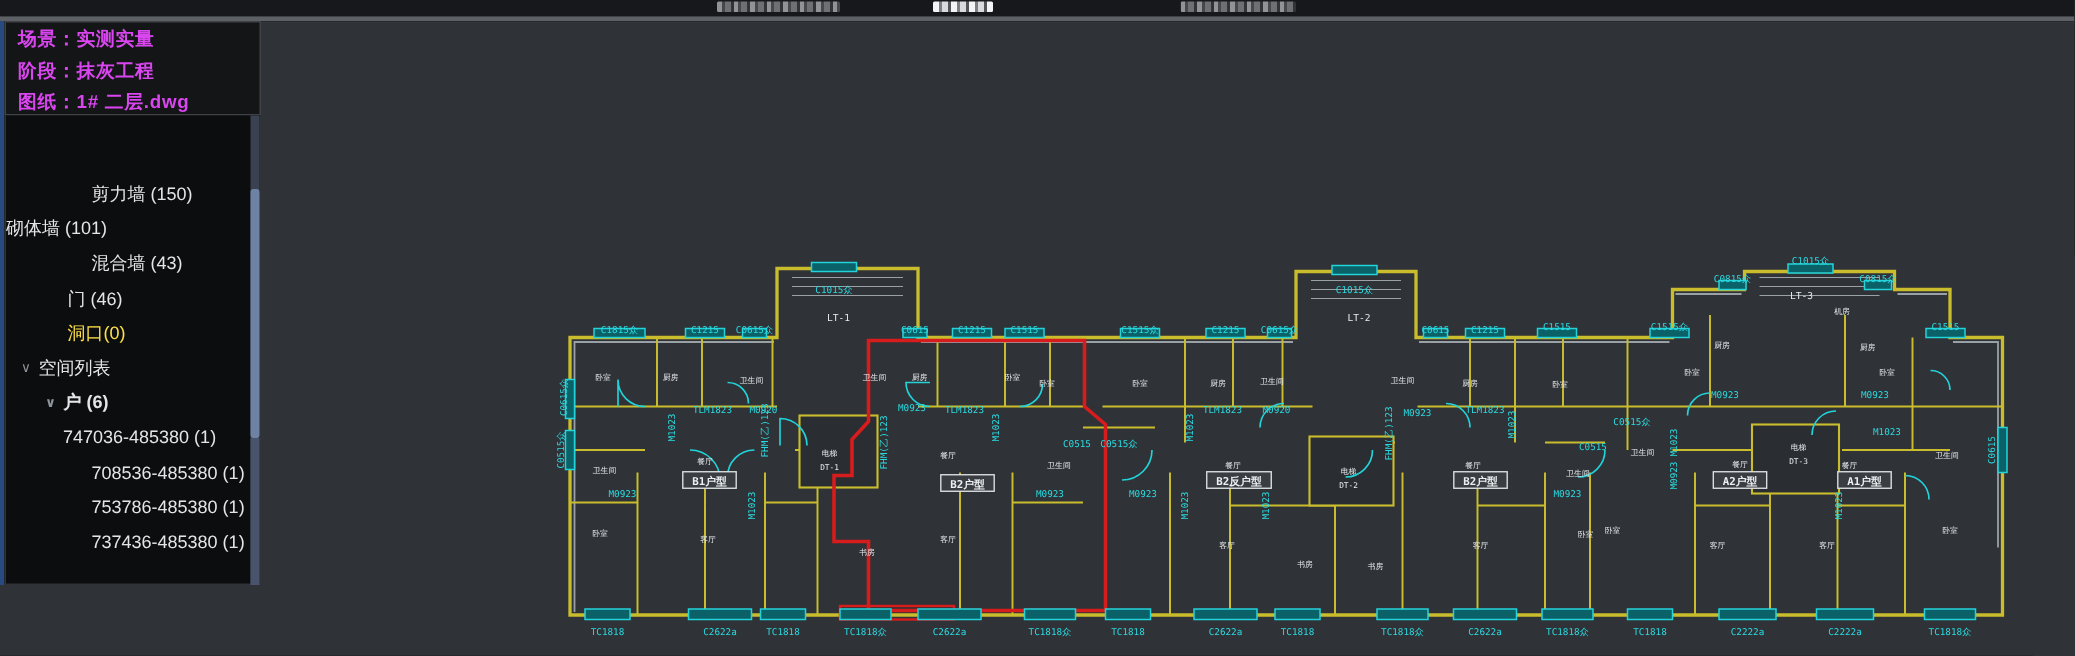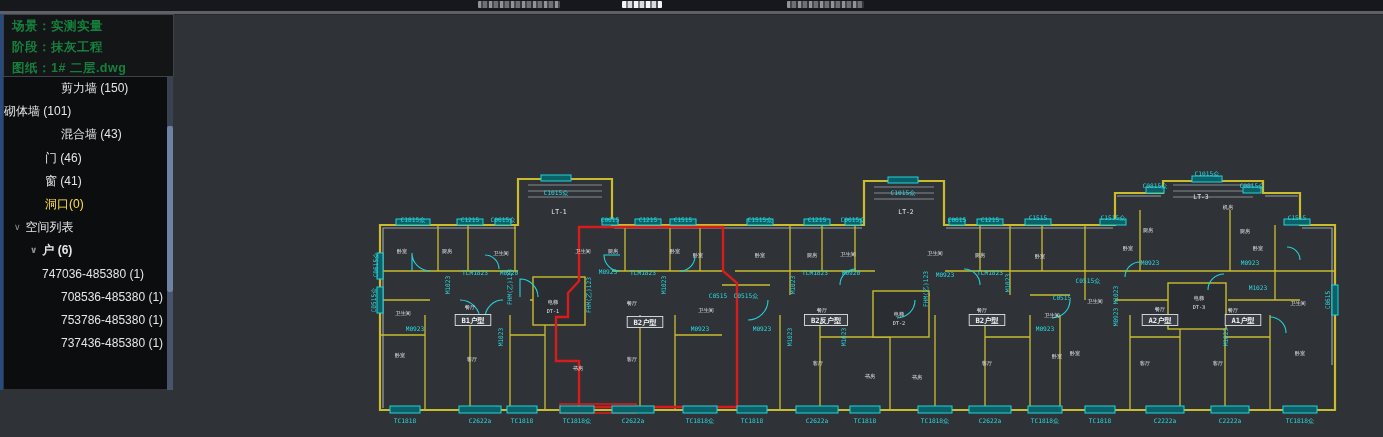--- a/index.html
+++ b/index.html
@@ -10,21 +10,21 @@
   .topbar .frag{position:absolute;top:1px;height:7px;border-radius:1px;
     background:repeating-linear-gradient(90deg,#b9bcc0 0 3px,#55585c 3px 5px,#8a8d91 5px 9px,#3a3c40 9px 11px);
     opacity:.75;}
   .topbar .frag.bright{opacity:1;
     background:repeating-linear-gradient(90deg,#f2f4f6 0 4px,#7b7e83 4px 6px,#d8dadd 6px 10px,#505357 10px 12px);}
   .divider{position:absolute;left:0;top:11px;width:1383px;height:3px;background:#5d6165;border-bottom:1px solid #26282b;}
   
   .panel{position:absolute;left:0;top:14px;width:174px;height:376px;background:#0c0d0f;
          border-left:3px solid #274a80;box-sizing:border-box;}
   .panel-header{position:absolute;left:0;top:0;width:171px;height:63px;background:#141517;
-                border:1px solid #3f4246;box-sizing:border-box;color:#15803d;}
+                border:1px solid #3f4246;box-sizing:border-box;color:#d946ef;}
   .ph-line{position:absolute;left:8px;font-size:12.5px;font-weight:bold;white-space:nowrap;letter-spacing:.5px;}
   .tree{position:absolute;left:0;top:63px;width:171px;height:313px;background:#0c0d0f;
         border:1px solid #303338;border-top:none;box-sizing:border-box;overflow:hidden;}
   .trow{position:relative;height:23.2px;line-height:23.2px;font-size:12px;color:#e3e5e7;white-space:nowrap;}
   .trow .chev{color:#8d949b;font-size:9px;margin-right:5px;position:relative;top:-1px;}
   .trow.sel{color:#e08a2d;}
   .trow .hl{background:#2566d2;color:#fff;}
   .sbar{position:absolute;right:1px;top:63px;width:6px;height:313px;background:#3a4150;}
   .sthumb{position:absolute;right:1px;width:6px;background:#6e82a4;border-radius:2px;}
   .sbar2{position:absolute;right:1px;width:6px;background:#49536b;}
@@ -270,25 +270,24 @@
       </g>
   </svg>
 
   <div class="panel">
     <div class="panel-header" id="panel-header">
         <div class="ph-line" style="top: 3px;"><span>场景：</span><span>实测实量</span></div>
         <div class="ph-line" style="top: 24px;"><span>阶段：</span><span>抹灰工程</span></div>
         <div class="ph-line" style="top: 45px;"><span>图纸：</span><span>1# 二层.dwg</span></div>
       </div>
     <div class="tree" id="tree">
-        <div class="trow" style="padding-left: 57px;"><span>剪力墙 (150)</span></div>
+        <div class="trow" style="padding-left: 57px; margin-top: 41px;"><span>剪力墙 (150)</span></div>
         <div class="trow" style=""><span>砌体墙 (101)</span></div>
         <div class="trow" style="padding-left: 57px;"><span>混合墙 (43)</span></div>
         <div class="trow" style="padding-left: 41px;"><span>门 (46)</span></div>
-        <div class="trow" style="padding-left: 41px;"><span>窗 (41)</span></div>
         <div class="trow" style="padding-left: 41px;"><span style="color: #fde047;">洞口(0)</span></div>
         <div class="trow" style="padding-left: 10px;"><span class="chev">∨</span><span>空间列表</span></div>
         <div class="trow" style="padding-left: 26px; font-weight: bold;"><span class="chev">∨</span><span>户 (6)</span></div>
         <div class="trow" style="padding-left: 38px;"><span>747036-485380 (1)</span></div>
         <div class="trow" style="padding-left: 57px;"><span>708536-485380 (1)</span></div>
         <div class="trow" style="padding-left: 57px;"><span>753786-485380 (1)</span></div>
         <div class="trow" style="padding-left: 57px;"><span>737436-485380 (1)</span></div>
       </div>
     <div class="sbar"></div>
     <div class="sbar2" style="top:278px;height:98px;"></div>

